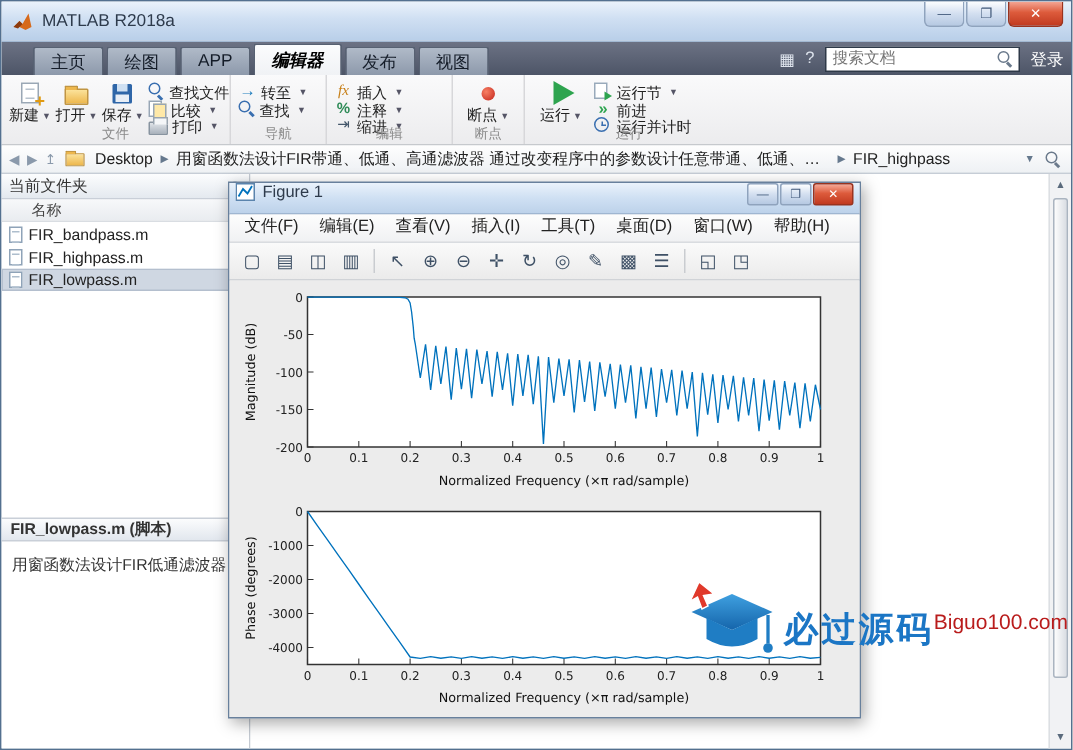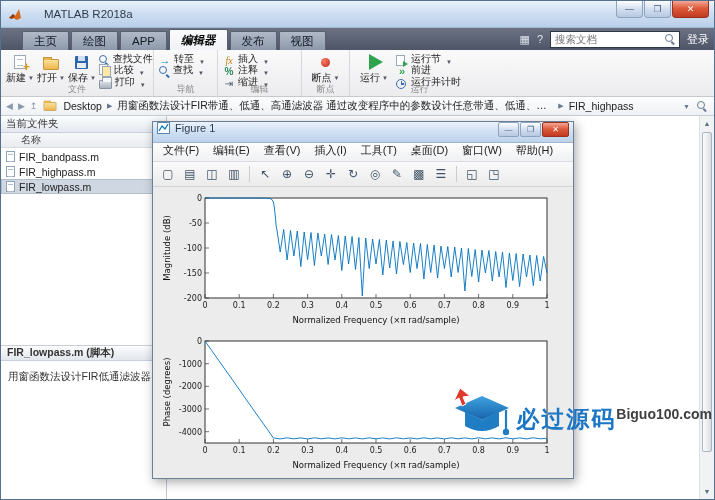--- a/index.html
+++ b/index.html
@@ -3,21 +3,21 @@
 <meta charset="utf-8">
 <style>
   * { margin:0; padding:0; box-sizing:border-box; }
   body { font-family:"Liberation Sans","DejaVu Sans",sans-serif; background:#888; }
   #root { position:relative; width:715px; height:500px; background:#fff; overflow:hidden;
           border:1px solid #53708f; }
 
   
   .titlebar { position:absolute; left:0; top:0; right:0; height:27px;
     background:linear-gradient(#eaf2fb,#cfdff2 45%,#b9cfe9);
-    border-bottom:1px solid #a2b8d2; display:flex; align-items:center; padding-left:7px;gap:16px; }
+    border-bottom:1px solid #a2b8d2; display:flex; align-items:center; padding-left:7px; }
   .titlebar .title { font-size:11.5px; color:#2e3b4c; margin-left:6px; }
   .win-buttons { position:absolute; right:5px; top:0; display:flex; }
   .win-btn { width:27px; height:17px; margin-left:1px; font-size:9px;
     display:flex; align-items:center; justify-content:center;
     border:1px solid #8fa3bd; border-top:none; border-radius:0 0 4px 4px;
     background:linear-gradient(#fdfeff,#d3dff0 50%,#b6c9e2); color:#41597a; cursor:default; }
   .win-btn.close { width:37px; background:linear-gradient(#f5a896,#dd5b3c 45%,#c13a20);
     color:#fff; border-color:#99331f; }
 
   
@@ -44,21 +44,21 @@
   .ribbon { position:absolute; left:0; top:49px; right:0; height:47px;
     background:linear-gradient(#fafafb,#ececee); border-bottom:1px solid #c6c9cd; display:flex; }
   .rgroup { position:relative; height:100%; padding:2px 5px 11px; display:flex; gap:3px; }
   .rgroup + .rgroup { border-left:1px solid #d7d7da; }
   .glabel { position:absolute; bottom:0; left:0; right:0; text-align:center; font-size:9px; color:#8a8a8a; }
   .bigbtn { width:38px; display:flex; flex-direction:column; align-items:center; padding-top:1px; cursor:default; }
   .bicon { height:18px; display:flex; align-items:center; justify-content:center; }
   .blabel { display:flex; align-items:center; font-size:10px; color:#222; line-height:11px; white-space:nowrap; }
   .caret::after { content:"▼"; font-size:6px; color:#556; margin-left:2px; }
   .smallstack { display:flex; flex-direction:column; gap:1px; padding-top:3px; }
-  .smallbtn { display:flex; align-items:flex-end; gap:3px; height:10.5px; font-size:10px; color:#222; white-space:nowrap; }
+  .smallbtn { display:flex; align-items:flex-start; gap:3px; height:10.5px; font-size:10px; color:#222; white-space:nowrap; }
   .mini-glyph { width:12px; text-align:center; flex:none; }
   .mini-glyph.fx { font-family:"Liberation Serif",serif; font-style:italic; font-size:10px; color:#c77f17; }
   .mini-glyph.pct { color:#2e8b57; font-weight:bold; font-size:10px; }
   .mini-glyph.ind { color:#44576b; font-size:10px; }
   .mini-glyph.go { color:#1f7dbd; font-weight:bold; font-size:11px; }
   .mini-glyph.adv { color:#2ea44f; font-weight:bold; font-size:11px; }
 
   
   .i-page { width:12px; height:14px; background:#fff; border:1px solid #9aa7b5; position:relative; }
   .i-page::before { content:""; position:absolute; left:2px; top:3px; right:2px; height:5px;
@@ -166,21 +166,21 @@
   .tool-sep { width:1px; height:16px; background:#c9ccd0; margin:0 3px; }
   .fig-client { position:relative; flex:1; background:#ececec; }
   .chart { position:absolute; }
   .chart svg text { font-family:"DejaVu Sans","Liberation Sans",sans-serif; }
 
   
   .watermark { position:absolute; right:2px; top:387px; z-index:10;
     display:flex; align-items:center; gap:4px; }
   .wm-text { display:flex; flex-direction:row; align-items:flex-start; }
   .wm-cn { font-size:23px; font-weight:bold; letter-spacing:2px; color:#1b76c5; }
-  .wm-en { font-size:14px; font-weight:bold; color:#404040; margin-top:2px; }
+  .wm-en { font-size:14px; font-weight:normal; color:#b91c1c; margin-top:2px; }
 </style>
 </head>
 <body>
 
 <div id="root">
 
   <div class="titlebar">
     <svg width="14" height="13" viewBox="0 0 14 13">
       <polygon points="1,10 5,6 7,8 11,1 13,10 9,12 5,10" fill="#d66a1c"></polygon>
       <polygon points="5,6 7,8 4,11 1,10" fill="#8c3b0e"></polygon>

